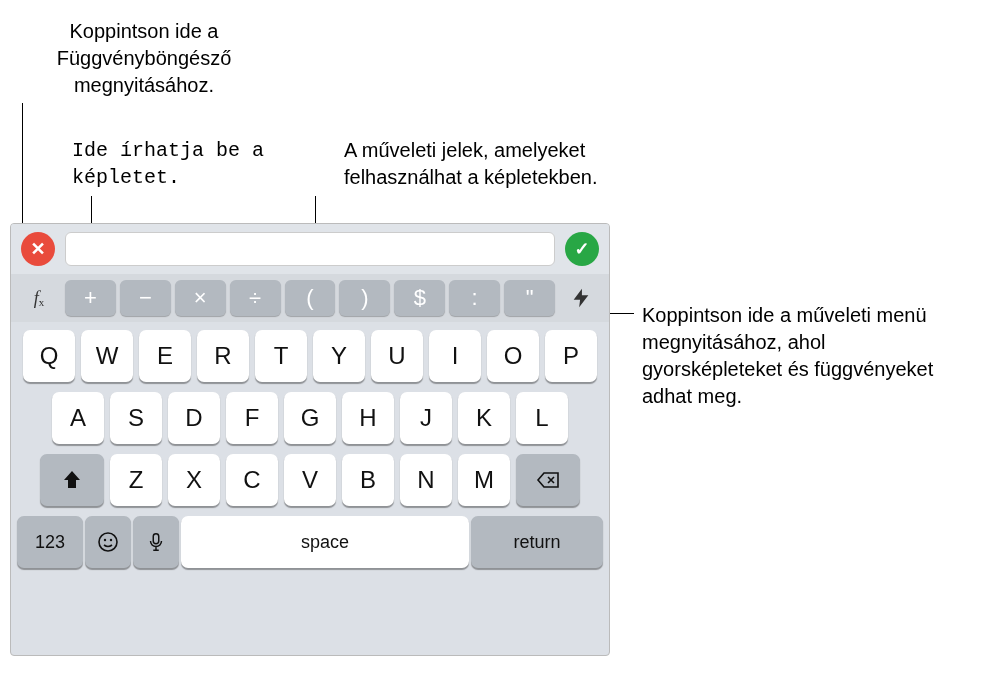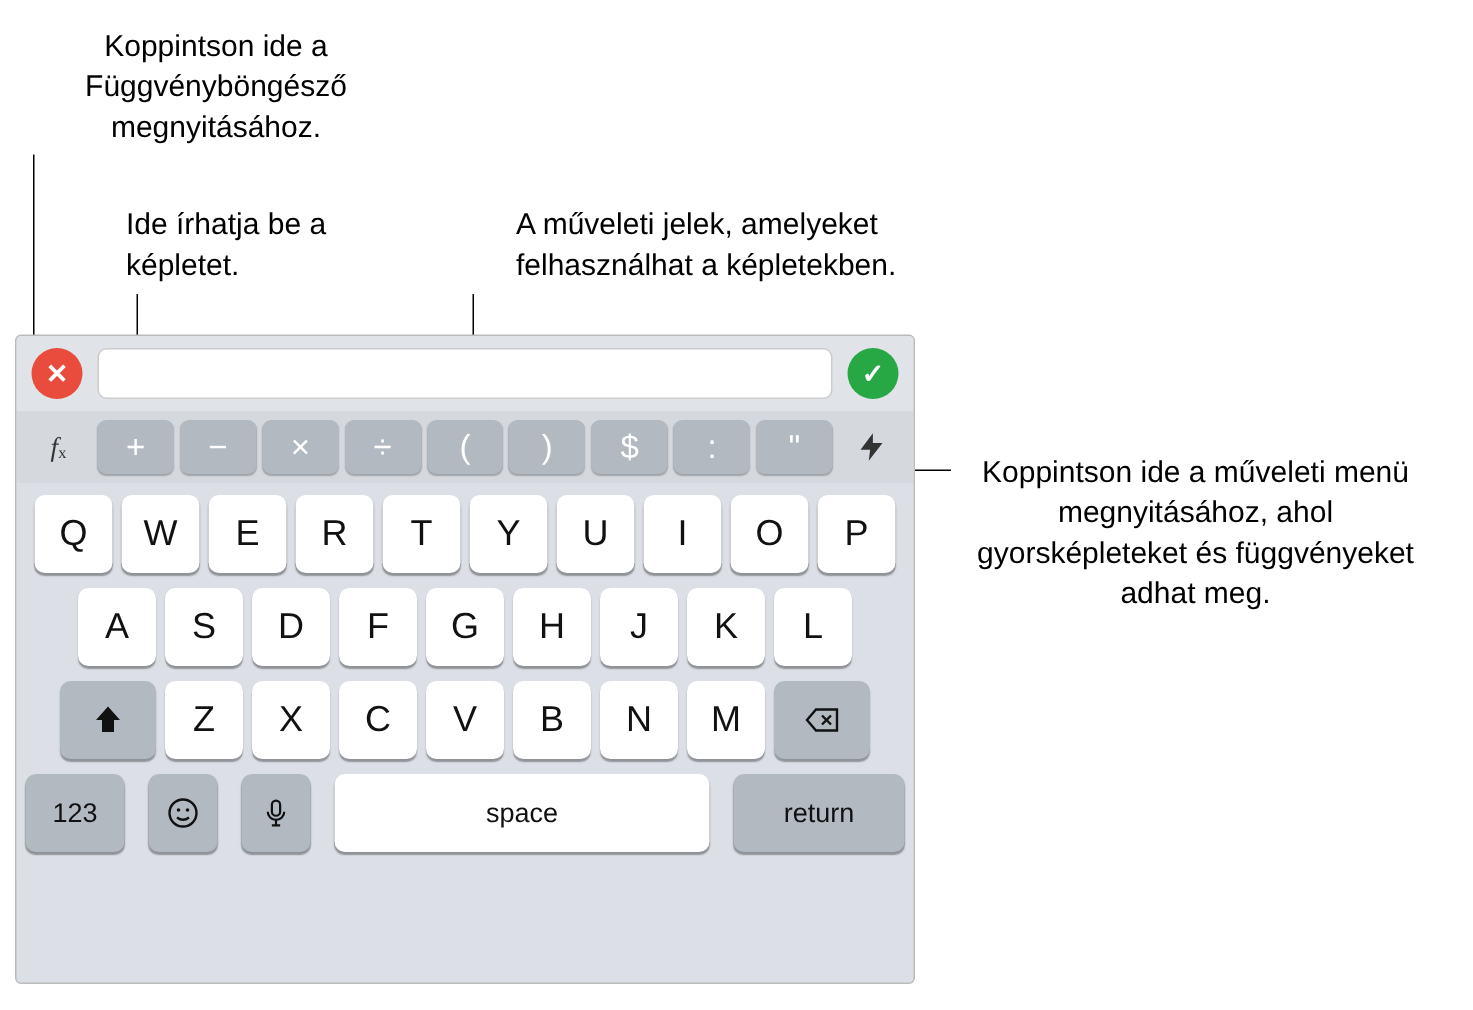--- a/index.html
+++ b/index.html
@@ -125,46 +125,46 @@
     cursor: pointer;
     box-shadow: 0 1.5px 1px rgba(0,0,0,0.35);
   }
   .key-fn {
     background: #b3b9c0;
     color: #111;
   }
   .key-shift svg, .key-back svg { width: 24px; height: 24px; }
   .bottom-row {
     display: flex;
-    gap: 16px;
+    gap: 2px;
     justify-content: center;
   }
   .key-123 { width: 66px; font-size: 18px; }
   .key-emoji { width: 46px; }
   .key-mic { width: 46px; }
   .key-space { flex: 1; width: 260px; font-size: 18px; }
-  .key-return { width: 114px; font-size: 18px; background: #b3b9c0; }
+  .key-return { width: 132px; font-size: 18px; background: #b3b9c0; }
   .bracket-line {
     position: absolute;
     left: 87px;
     top: 276px;
     width: 465px;
     height: 10px;
     border-top: 1px solid #000;
     border-left: 1px solid #000;
     border-right: 1px solid #000;
   }
 </style>
 </head>
 <body>
 
 <div class="callout" style="left:14px; top:18px; width:260px;text-align:center;">Koppintson ide a Függvényböngésző megnyitásához.</div>
-<div class="callout" style="left:84px; top:137px; width:200px;">Ide írhatja be a képletet.</div>
+<div class="callout" style="left:72px; top:137px; width:200px;font-family:Liberation Mono, monospace;">Ide írhatja be a képletet.</div>
 <div class="callout" style="left:308px; top:137px; width:300px;margin-left:36px;">A műveleti jelek, amelyeket felhasználhat a képletekben.</div>
-<div class="callout" style="left:642px; top:302px; width:310px;text-align:center;">Koppintson ide a műveleti menü megnyitásához, ahol gyorsképleteket és függvényeket adhat meg.</div>
+<div class="callout" style="left:642px; top:302px; width:310px;">Koppintson ide a műveleti menü megnyitásához, ahol gyorsképleteket és függvényeket adhat meg.</div>
 
 <div class="line" style="left:22px; top:103px; width:1px; height:207px;"></div>
 <div class="line" style="left:22px; top:310px; width:22px; height:1px;"></div>
 <div class="line" style="left:91px; top:196px; width:1px; height:55px;"></div>
 <div class="line" style="left:315px; top:196px; width:1px; height:80px;"></div>
 <div class="line" style="left:582px; top:313px; width:52px; height:1px;"></div>
 
 <div class="bracket-line"></div>
 
 <div class="keyboard-area">

